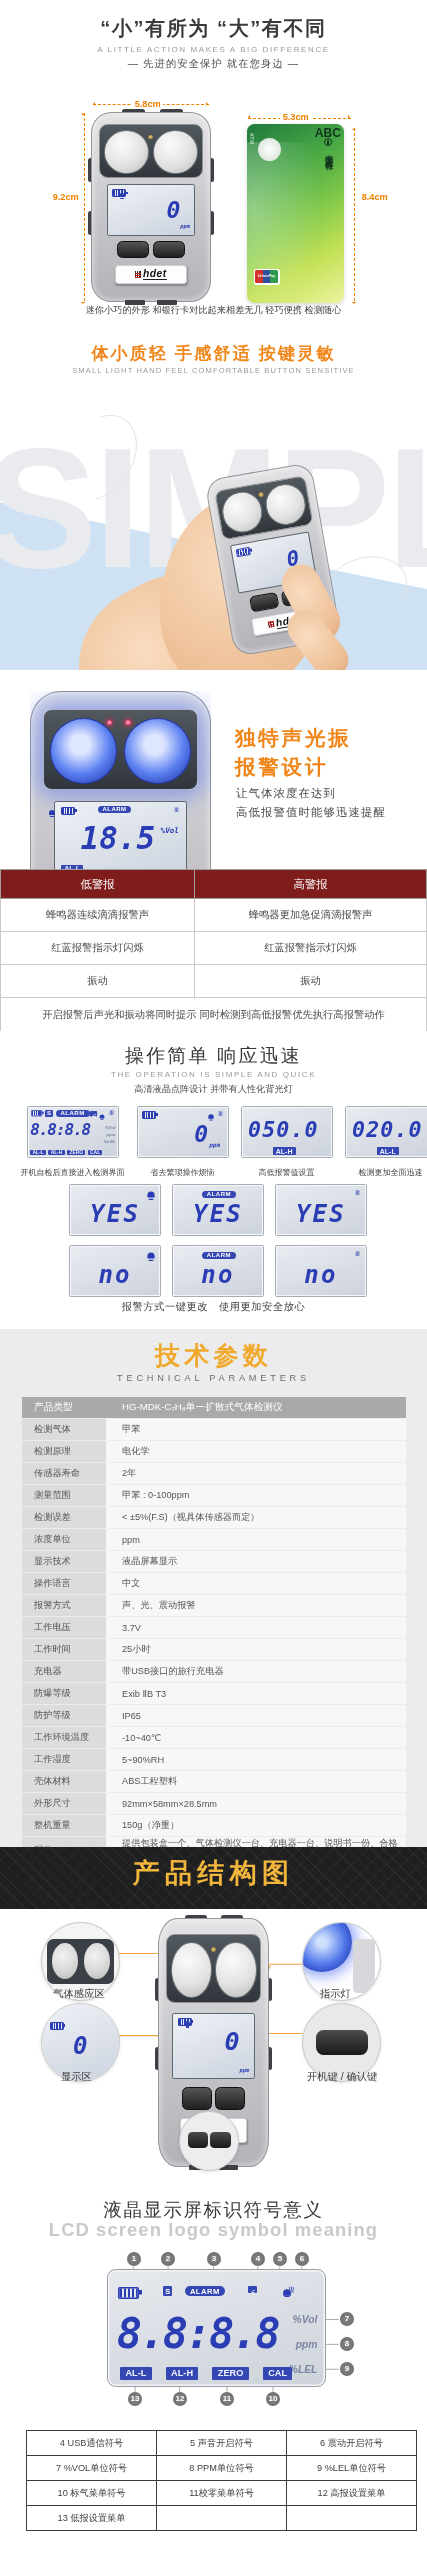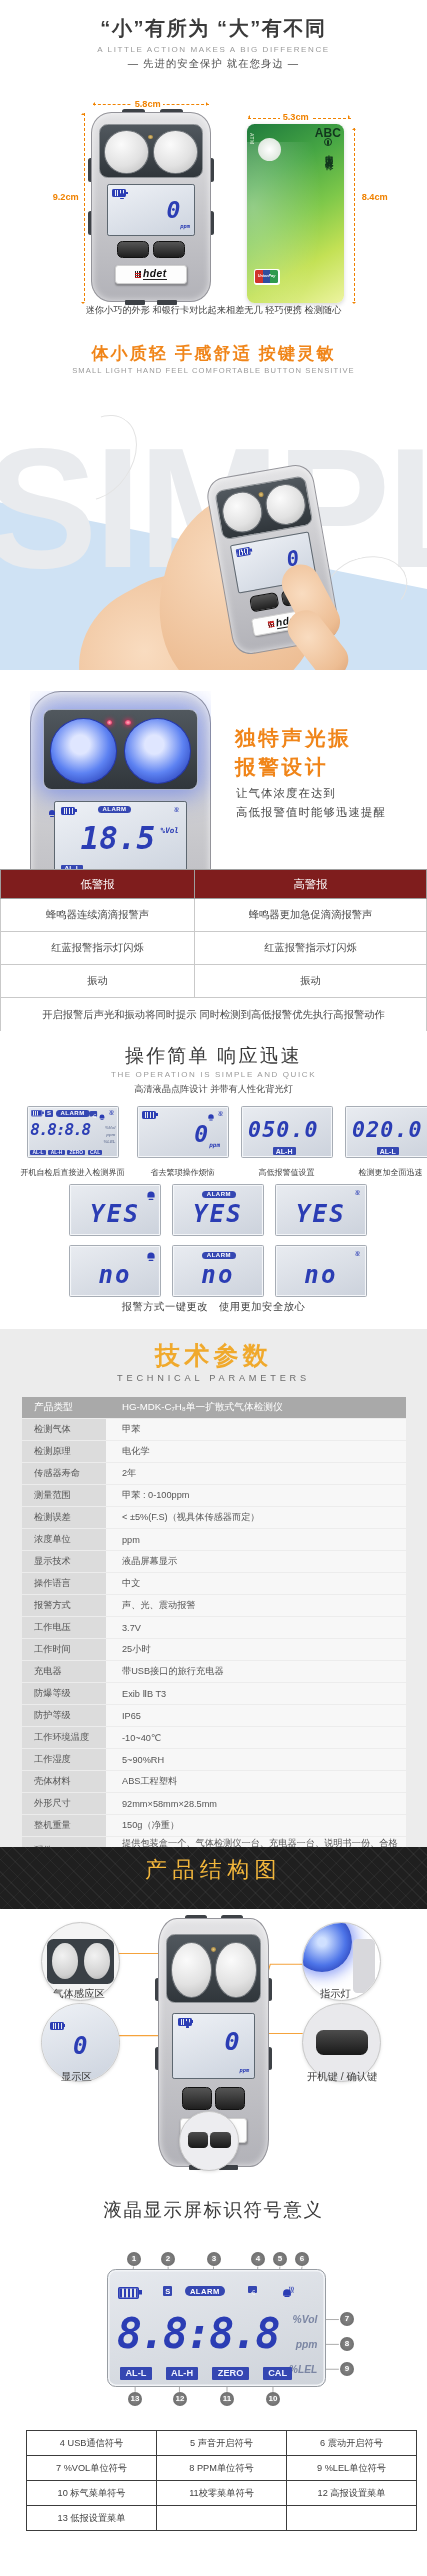--- a/index.html
+++ b/index.html
@@ -78,21 +78,21 @@
   .tech-title{font-size:25px;font-weight:bold;color:#f0a92c;letter-spacing:4.3px;}
   .tech-en{font-size:9.2px;color:#6d6d6d;letter-spacing:3.8px;}
   table.spec{position:absolute;border-collapse:separate;border-spacing:0 1.1px;}
   table.spec td{font-size:9.2px;color:#555;height:21px;padding:0 0 0 12px;}
   table.spec td.sl{background:#dcdcdc;width:72px;}
   table.spec td.sv{background:#f7f7f7;padding-left:16px;}
   table.spec tr.sh td{background:#a9a9a9;color:#fff;font-size:9.7px;}
 
   
   .banner{background:#1f1f1f;background-image:repeating-linear-gradient(45deg,rgba(255,255,255,.05) 0 1.1px,transparent 1.1px 8.7px),repeating-linear-gradient(-45deg,rgba(255,255,255,.03) 0 1.1px,transparent 1.1px 12px);}
-  .banner-title{font-size:22px;font-weight:normal;color:#f2b63c;letter-spacing:5.4px;}
+  .banner-title{font-size:27px;font-weight:bold;color:#f2b63c;letter-spacing:5.4px;}
   .banner-en{font-size:9.7px;color:#e3e3e3;letter-spacing:4.9px;}
 
   
   .callout{position:absolute;border-radius:50%;border:0.5px solid #c9c9c9;overflow:hidden;background:#f4f4f4;box-shadow:0 1.1px 3.2px rgba(0,0,0,.12);}
   .co-label{position:absolute;font-size:10.3px;color:#3c3c3c;white-space:nowrap;}
 
   
   .lm-title{font-size:18.4px;color:#3a3a3a;letter-spacing:1.6px;}
   .lm-en{font-size:18.4px;font-weight:bold;color:#c9c9c9;letter-spacing:1.1px;}
   .numc{position:absolute;width:14px;height:14px;border-radius:50%;background:radial-gradient(#8a8a8a,#646464);color:#fff;font-size:8px;font-weight:bold;line-height:14px;text-align:center;}
@@ -571,20 +571,21 @@
 
     <div class="callout" style="left:179px;top:201px;width:58px;height:58px;background:#ededf0;">
       <div class="abs" style="left:7.6px;top:19.5px;width:20.6px;height:16px;background:linear-gradient(#4c4c4c,#191919);border-radius:4.3px;"></div>
       <div class="abs" style="left:30px;top:19.5px;width:20.6px;height:16px;background:linear-gradient(#4c4c4c,#191919);border-radius:4.3px;"></div>
     </div>
     <div class="co-label" style="left:157px;top:265px;margin-top:40px;">数值增减 / 开关存储</div>
   </div>
 
   <div class="sec" style="top:2196px;height:380px;">
     <div class="abs ctr lm-title" style="top:1.1px;">液晶显示屏标识符号意义</div>
+    <div class="abs ctr lm-en" style="top:23px;">LCD screen logo symbol meaning</div>
 
     <svg class="abs" style="left:0;top:0;" width="427" height="380" viewBox="0 0 790 702">
       <g stroke="#9a9a9a" stroke-width="1.5">
         <line x1="247" y1="130" x2="242" y2="172"></line>
           <line x1="311" y1="130" x2="312" y2="172"></line>
         <line x1="395" y1="130" x2="395" y2="172"></line>
           <line x1="477" y1="130" x2="474" y2="172"></line>
         <line x1="518" y1="130" x2="512" y2="172"></line>
           <line x1="559" y1="130" x2="550" y2="172"></line>
         <line x1="596" y1="228" x2="627" y2="228"></line>

